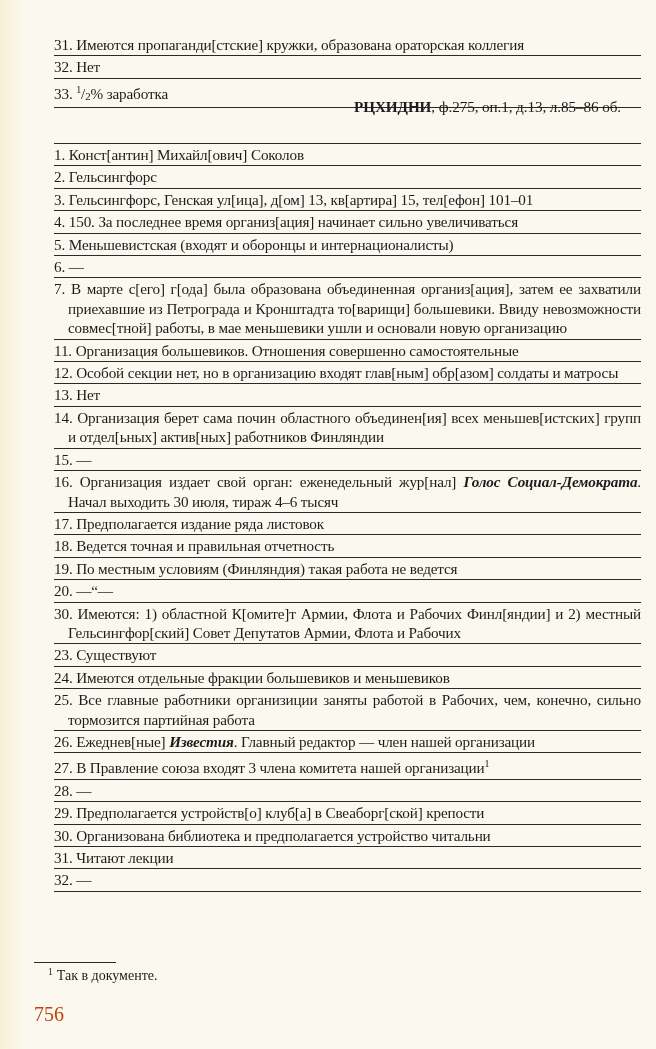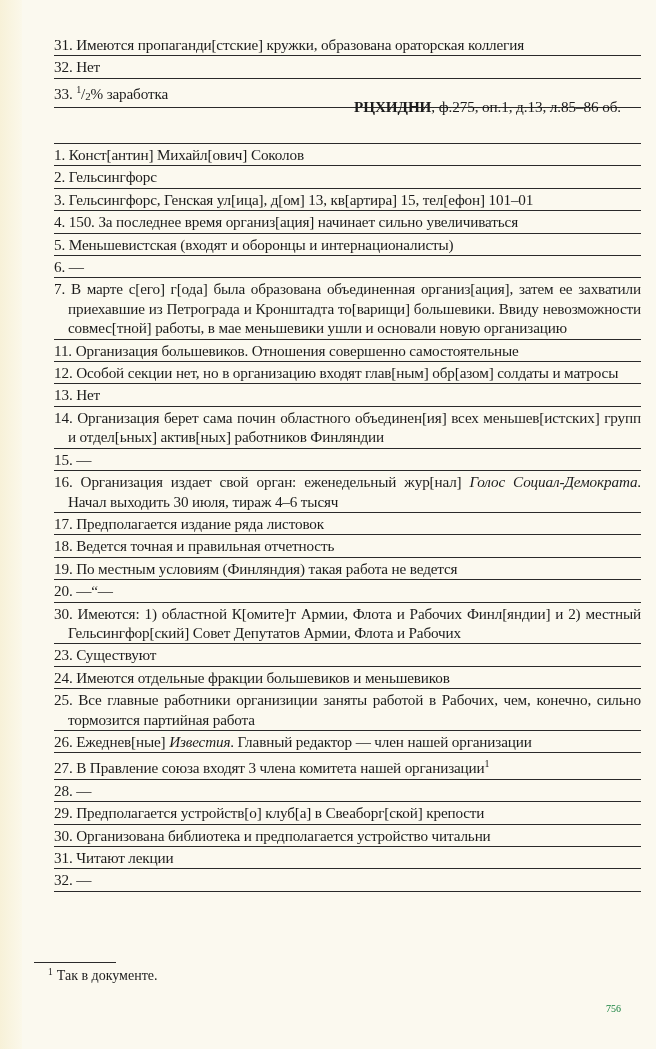--- a/index.html
+++ b/index.html
@@ -22,37 +22,37 @@
     position: relative;
     font-size: 15.2px;
     line-height: 19.4px;
     letter-spacing: -0.15px;
     padding: 1px 0 1px 0;
     border-bottom: 1.6px solid #2a2a2a;
     text-align: justify;
   }
   .row .txt { display: block; padding-left: 14px; text-indent: -14px; }
   .row.first { border-top: 1.6px solid #2a2a2a; }
-  .row i { font-weight: normal; }
+  .row i { font-weight: bold; }
   .sup { font-size: 10px; vertical-align: 6px; }
   .source {
     position: absolute; right: 0; top: 98px;
     font-size: 15.2px; text-align: center; letter-spacing: -0.1px;
   }
   .source .archive { font-weight: bold; }
   .footnote-rule {
     position: absolute; left: 0; top: 962px; width: 82px; border-top: 1.2px solid #2a2a2a;
   }
   .footnote {
     position: absolute; left: 14px; top: 967px; font-size: 14px;
   }
   .footnote .mark { font-size: 9.5px; vertical-align: 5px; margin-right: 4px; }
   .page-number {
-    position: absolute; left: 0; width: 587px; top: 1003px; text-align: right;
-    font-size: 10px; color: #15803d;
+    position: absolute; left: 0; width: 587px; top: 1003px; text-align: left;
+    font-size: 20px; color: #c2410c;
   }
 </style>
 </head>
 <body>
 
 <div class="page-edge"></div>
 
 <div class="page">
 
   <div class="block" style="top:34px;">

